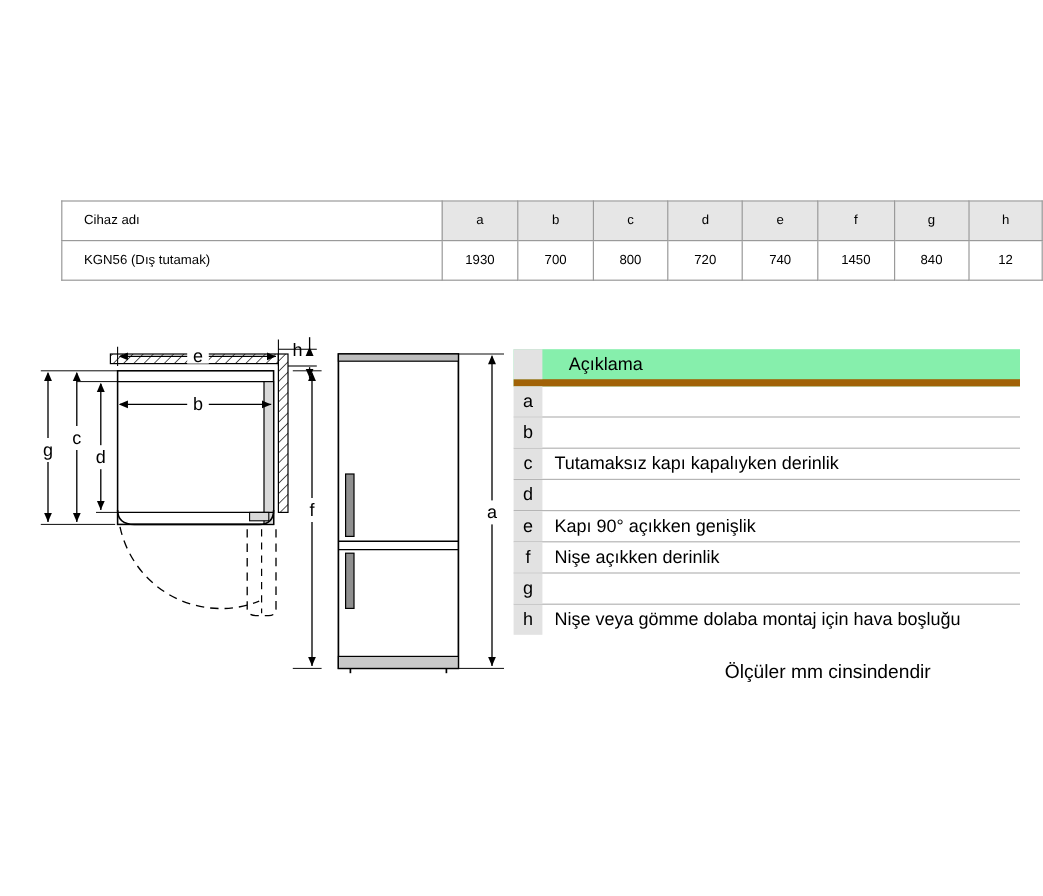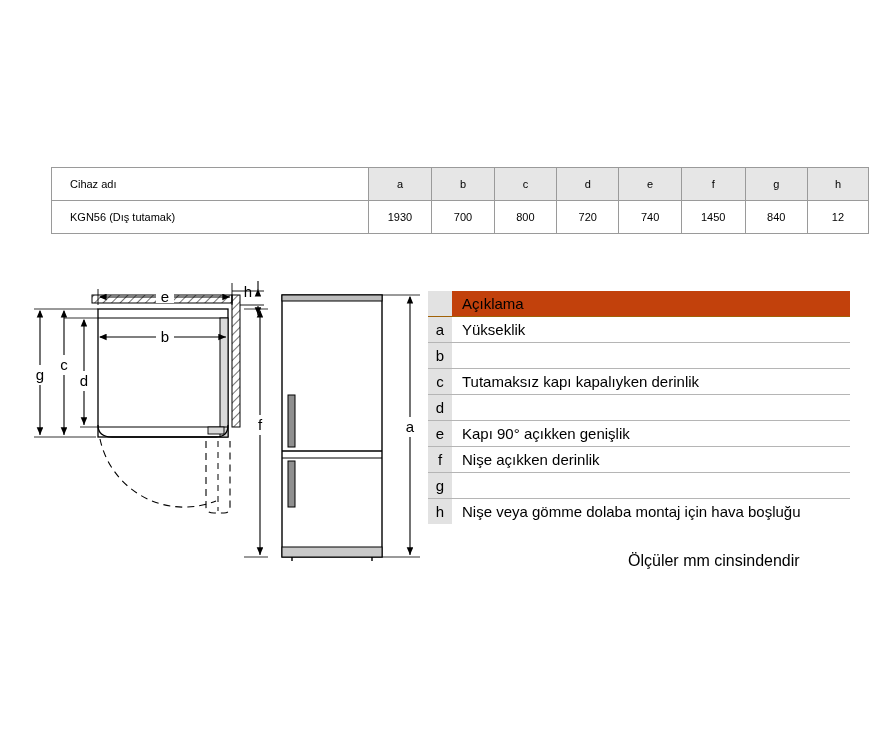--- a/index.html
+++ b/index.html
@@ -55,43 +55,44 @@
     width: 422px;
     font-size: 15px;
   }
   .legend-row {
     display: flex;
     align-items: center;
     height: 25px;
     border-bottom: 1px solid #b5b5b5;
   }
   .legend-row.header {
-    background: #c2410c;
-    border-bottom: 1px solid #a16207;
+    background: #86efac;
+    border-bottom: 6px solid #a16207;
+    gap: 12px;
   }
   .legend-key {
     width: 24px;
     text-align: center;
     flex: 0 0 24px;
     background: #e2e2e2;
     align-self: stretch;
     display: flex;
     align-items: center;
     justify-content: center;
     font-size: 15px;
   }
   .legend-row.header .legend-key { background: #e2e2e2; }
   .legend-text {
     padding-left: 10px;
     flex: 1 1 auto;
   }
 
   .units-note {
     position: absolute;
-    left: 628px;
+    left: 604px;
     top: 552px;
     font-size: 16px;
   }
 
   
   .drawing {
     position: absolute;
     left: 20px;
     top: 275px;
   }
@@ -128,21 +129,20 @@
   </tbody>
 </table>
 
 <div class="legend">
   <div class="legend-row header">
     <div class="legend-key"></div>
     <div class="legend-text">Açıklama</div>
   </div>
   <div class="legend-row">
     <div class="legend-key">a</div>
-    <div class="legend-text">Yükseklik</div>
   </div>
   <div class="legend-row">
     <div class="legend-key">b</div>
   </div>
   <div class="legend-row">
     <div class="legend-key">c</div>
     <div class="legend-text">Tutamaksız kapı kapalıyken derinlik</div>
   </div>
   <div class="legend-row">
     <div class="legend-key">d</div>

